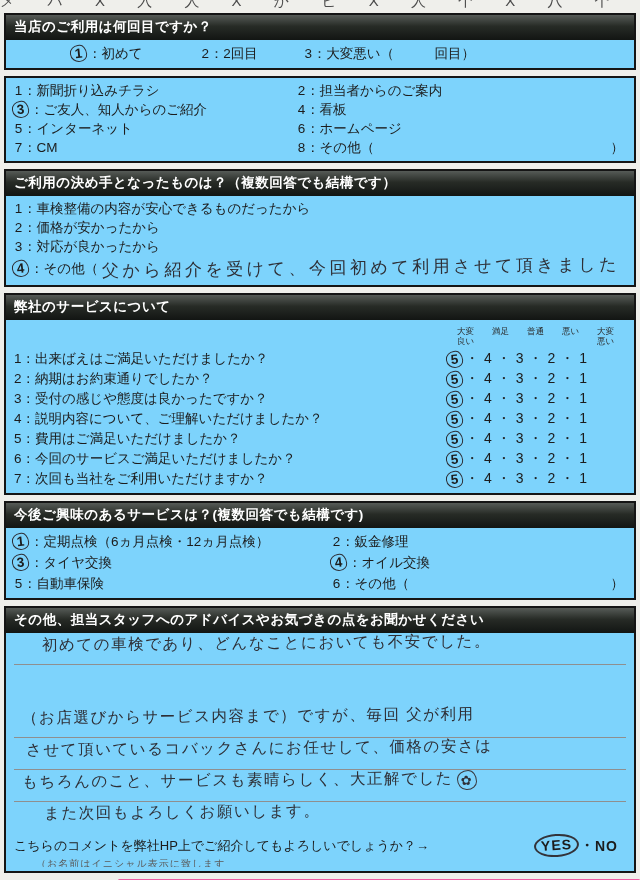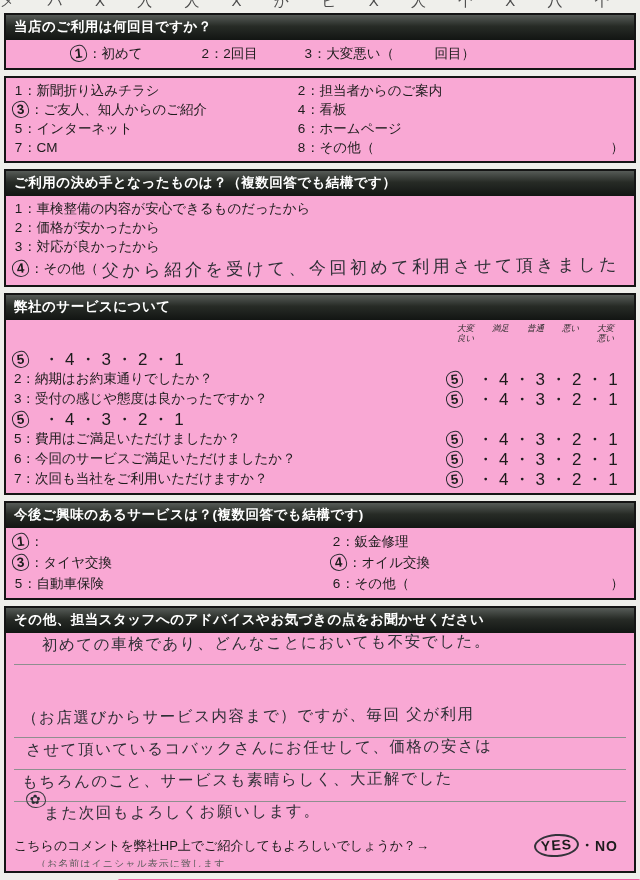--- a/index.html
+++ b/index.html
@@ -11,21 +11,21 @@
     overflow: hidden;
     position: relative;
   }
   
   .scribble { height: 13px; overflow: hidden; }
   .scribble span {
     display: block; margin-top: -11px; white-space: nowrap;
     color: #4c4c4c; font-size: 15px; letter-spacing: 14px; line-height: 24px;
   }
   
-  .box { margin: 0 4px 6px 4px; border: 2px solid #151515; background: #f9a8d4; }
+  .box { margin: 0 4px 6px 4px; border: 2px solid #151515; background: #7dd3fc; }
   .box-header {
     background: linear-gradient(180deg, #565b57 0%, #272b26 45%, #121513 100%);
     color: #ffffff; font-weight: bold; font-size: 13.5px;
     padding: 3px 8px 4px 8px; letter-spacing: 0.5px;
   }
   .box-header.center { text-align: left; }
   .box-body { padding: 3px 8px 4px 8px; font-size: 13.5px; }
   .row { display: flex; align-items: center; height: 19px; }
   .opt { display: inline-flex; align-items: center; }
   
@@ -42,28 +42,28 @@
   .grid2b { display: grid; grid-template-columns: 318px 1fr; }
   .grid2b > div { height: 21px; display: flex; align-items: center; }
   .fill { flex: 1; }
   
   .hw { color: #2e2f36; }
   .hw-inline {
     font-size: 17px; letter-spacing: 3.5px; white-space: nowrap;
     transform: rotate(-0.7deg); margin-left: 4px; position: relative; top: -1px;
   }
   
-  .scale-head-row { display: flex; align-items: flex-start; height: 25px; margin-top: 1px; font-style: italic; }
+  .scale-head-row { display: flex; align-items: center; height: 25px; margin-top: 1px; }
   .scale-head { display: flex; width: 178px; }
   .sh { width: 35px; text-align: center; font-size: 8.5px; line-height: 9.5px; color: #2a2a2a; display: flex; justify-content: center; }
   .shw { display: block; width: 19px; word-break: break-all; text-align: center; }
   .svc-row { display: flex; align-items: center; height: 20px; }
   .svc-q { flex: 1; }
   .svc-scale { width: 178px; display: flex; align-items: center; }
-  .scale-rest { font-size: 17px; letter-spacing: 5px; margin-left: 13px; white-space: nowrap; }
+  .scale-rest { font-size: 14px; letter-spacing: 5px; margin-left: 1px; white-space: nowrap; }
   
   .hw-line {
     height: 32px; border-bottom: 1.3px solid #8f8f8f;
     font-size: 15.5px; letter-spacing: 1.5px; white-space: nowrap;
     display: flex; align-items: flex-start; color: #2e2f36;
   }
   .hw-line > span { transform: rotate(-0.5deg); }
   .flower {
     display: inline-flex; align-items: center; justify-content: center;
     width: 20px; height: 20px; margin-left: 4px;
@@ -218,20 +218,21 @@
           </span>
         <span class="sh">
             <span>悪い</span>
           </span>
         <span class="sh">
             <span class="shw">大変悪い</span>
           </span>
       </span>
     </div>
     <div class="svc-row">
+      <span class="svc-q"><span>1</span><span>：</span><span>出来ばえはご満足いただけましたか？</span></span>
       <span class="svc-scale">
           <span class="circled">
             <span class="num">5</span>
           </span>
           <span class="scale-rest">・4・3・2・1</span>
         </span>
     </div>
     <div class="svc-row">
       <span class="svc-q"><span>2</span><span>：</span><span>納期はお約束通りでしたか？</span></span>
       <span class="svc-scale">
@@ -244,20 +245,21 @@
     <div class="svc-row">
       <span class="svc-q"><span>3</span><span>：</span><span>受付の感じや態度は良かったですか？</span></span>
       <span class="svc-scale">
           <span class="circled">
             <span class="num">5</span>
           </span>
           <span class="scale-rest">・4・3・2・1</span>
         </span>
     </div>
     <div class="svc-row">
+      <span class="svc-q"><span>4</span><span>：</span><span>説明内容について、ご理解いただけましたか？</span></span>
       <span class="svc-scale">
           <span class="circled">
             <span class="num">5</span>
           </span>
           <span class="scale-rest">・4・3・2・1</span>
         </span>
     </div>
     <div class="svc-row">
       <span class="svc-q"><span>5</span><span>：</span><span>費用はご満足いただけましたか？</span></span>
       <span class="svc-scale">
@@ -289,20 +291,21 @@
 </div>
 
 <div class="box">
   <div class="box-header">今後ご興味のあるサービスは？(複数回答でも結構です)</div>
   <div class="box-body grid2b">
     <div class="opt">
         <span class="circled">
           <span class="num">1</span>
         </span>
         <span>：</span>
+        <span>定期点検（6ヵ月点検・12ヵ月点検）</span>
       </div>
     <div class="opt">
         <span class="num">2</span>
         <span>：</span>
         <span>鈑金修理</span>
       </div>
     <div class="opt">
         <span class="circled">
           <span class="num">3</span>
         </span>
@@ -336,21 +339,21 @@
   <div class="box-body" style="padding-top:0;">
     <div class="hw-line" style="padding-left:28px;">
         <span>初めての車検であり、どんなことにおいても不安でした。</span>
       </div>
     <div class="hw-line" style="padding-left:8px;margin-top:41px;">
         <span>（お店選びからサービス内容まで）ですが、毎回 父が利用</span>
       </div>
     <div class="hw-line" style="padding-left:12px;">
         <span>させて頂いているコバックさんにお任せして、価格の安さは</span>
       </div>
-    <div class="hw-line" style="padding-left:8px;flex-direction:column;">
+    <div class="hw-line" style="padding-left:8px;">
         <span>もちろんのこと、サービスも素晴らしく、大正解でした</span>
         <span class="flower">✿</span>
       </div>
     <div class="hw-line" style="padding-left:30px; border-bottom:none;">
         <span>また次回もよろしくお願いします。</span>
       </div>
     <div class="hp-row">
       <span>こちらのコメントを弊社HP上でご紹介してもよろしいでしょうか？→</span>
       <span class="hp-ans">
         <span class="yes-oval">YES</span>

